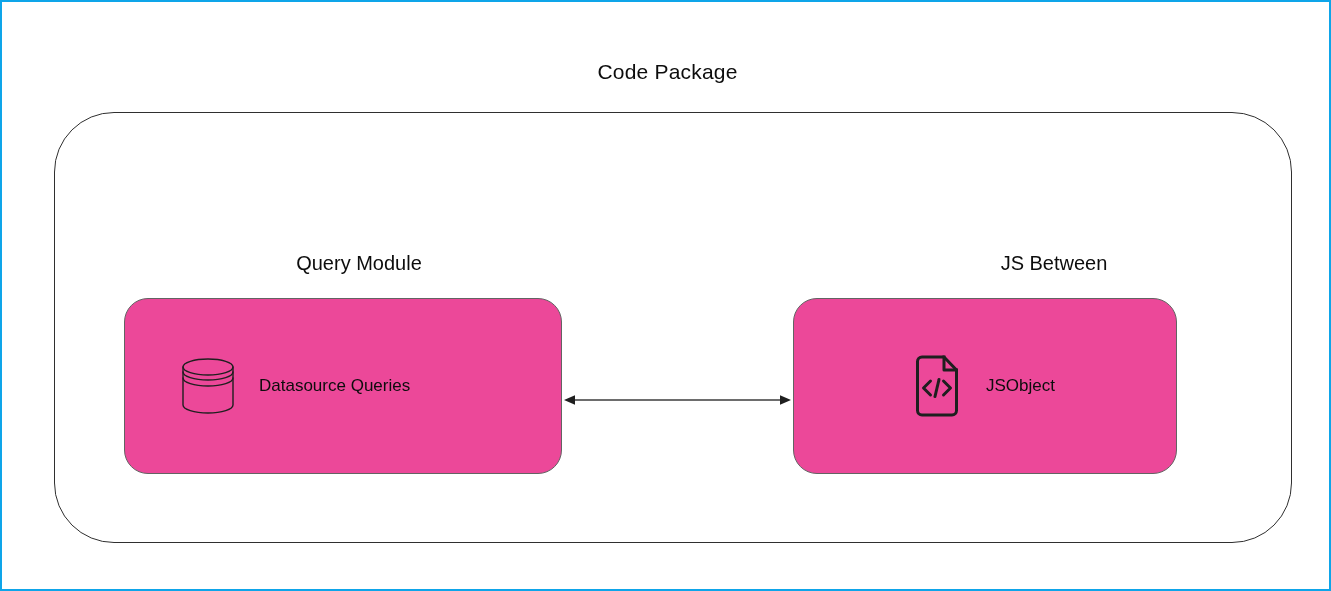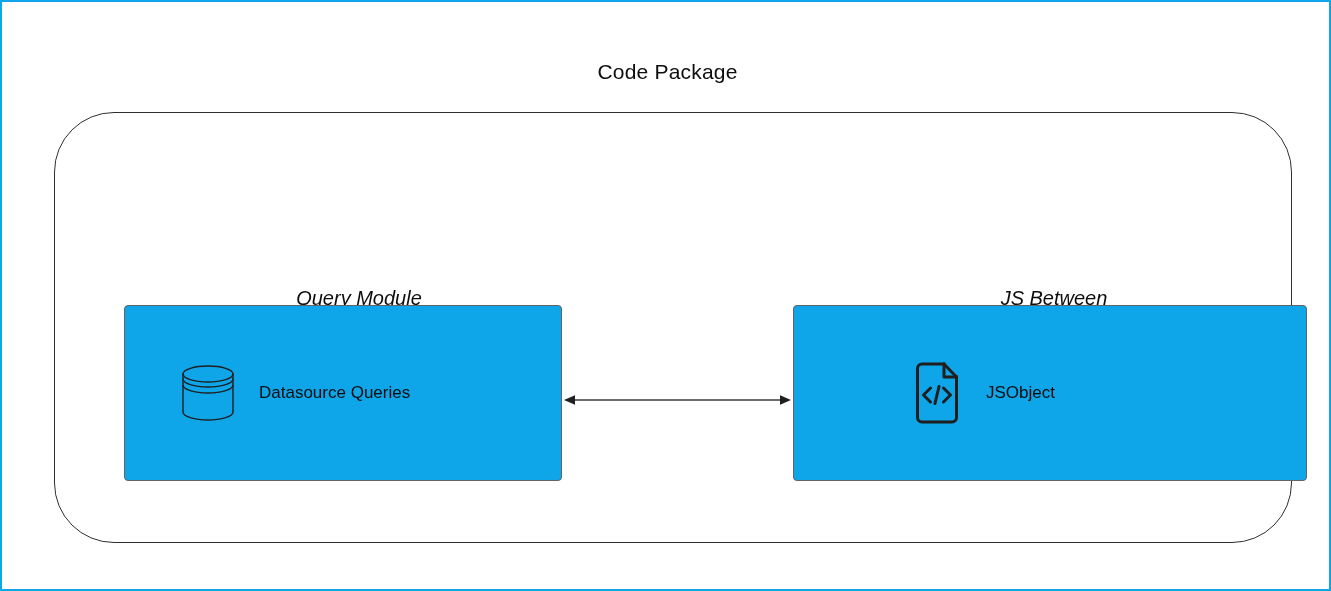--- a/index.html
+++ b/index.html
@@ -25,40 +25,39 @@
     position:absolute;
     left:52px;top:110px;
     width:1238px;height:431px;
     box-sizing:border-box;
     border:1px solid #2f2f2f;
     border-radius:60px;
     background:#ffffff;
   }
   .module-label{
     position:absolute;
-    top:285px;
+    top:250px;
     width:400px;
     text-align:center;
     font-size:20px;
     color:#0d0d0d;
-    font-style:italic;
   }
   .module-label.query{left:157px;}
   .module-label.js{left:852px;}
   .node{
     position:absolute;
-    top:303px;
+    top:296px;
     height:176px;
     box-sizing:border-box;
-    background:#0ea5e9;
+    background:#ec4899;
     border:1px solid #636363;
-    border-radius:4px;
+    border-radius:24px;
   }
   .node.query{left:122px;width:438px;}
-  .node.js{left:791px;width:514px;padding-left:34px;}
+  .node.js{left:791px;width:384px;padding-left:34px;}
   .node-content{
     position:absolute;
     top:0;bottom:0;
     display:flex;
     align-items:center;
   }
   .node.query .node-content{left:56px;gap:24px;}
   .node.js .node-content{left:120px;gap:26px;}
   .node-label{
     font-size:17px;

